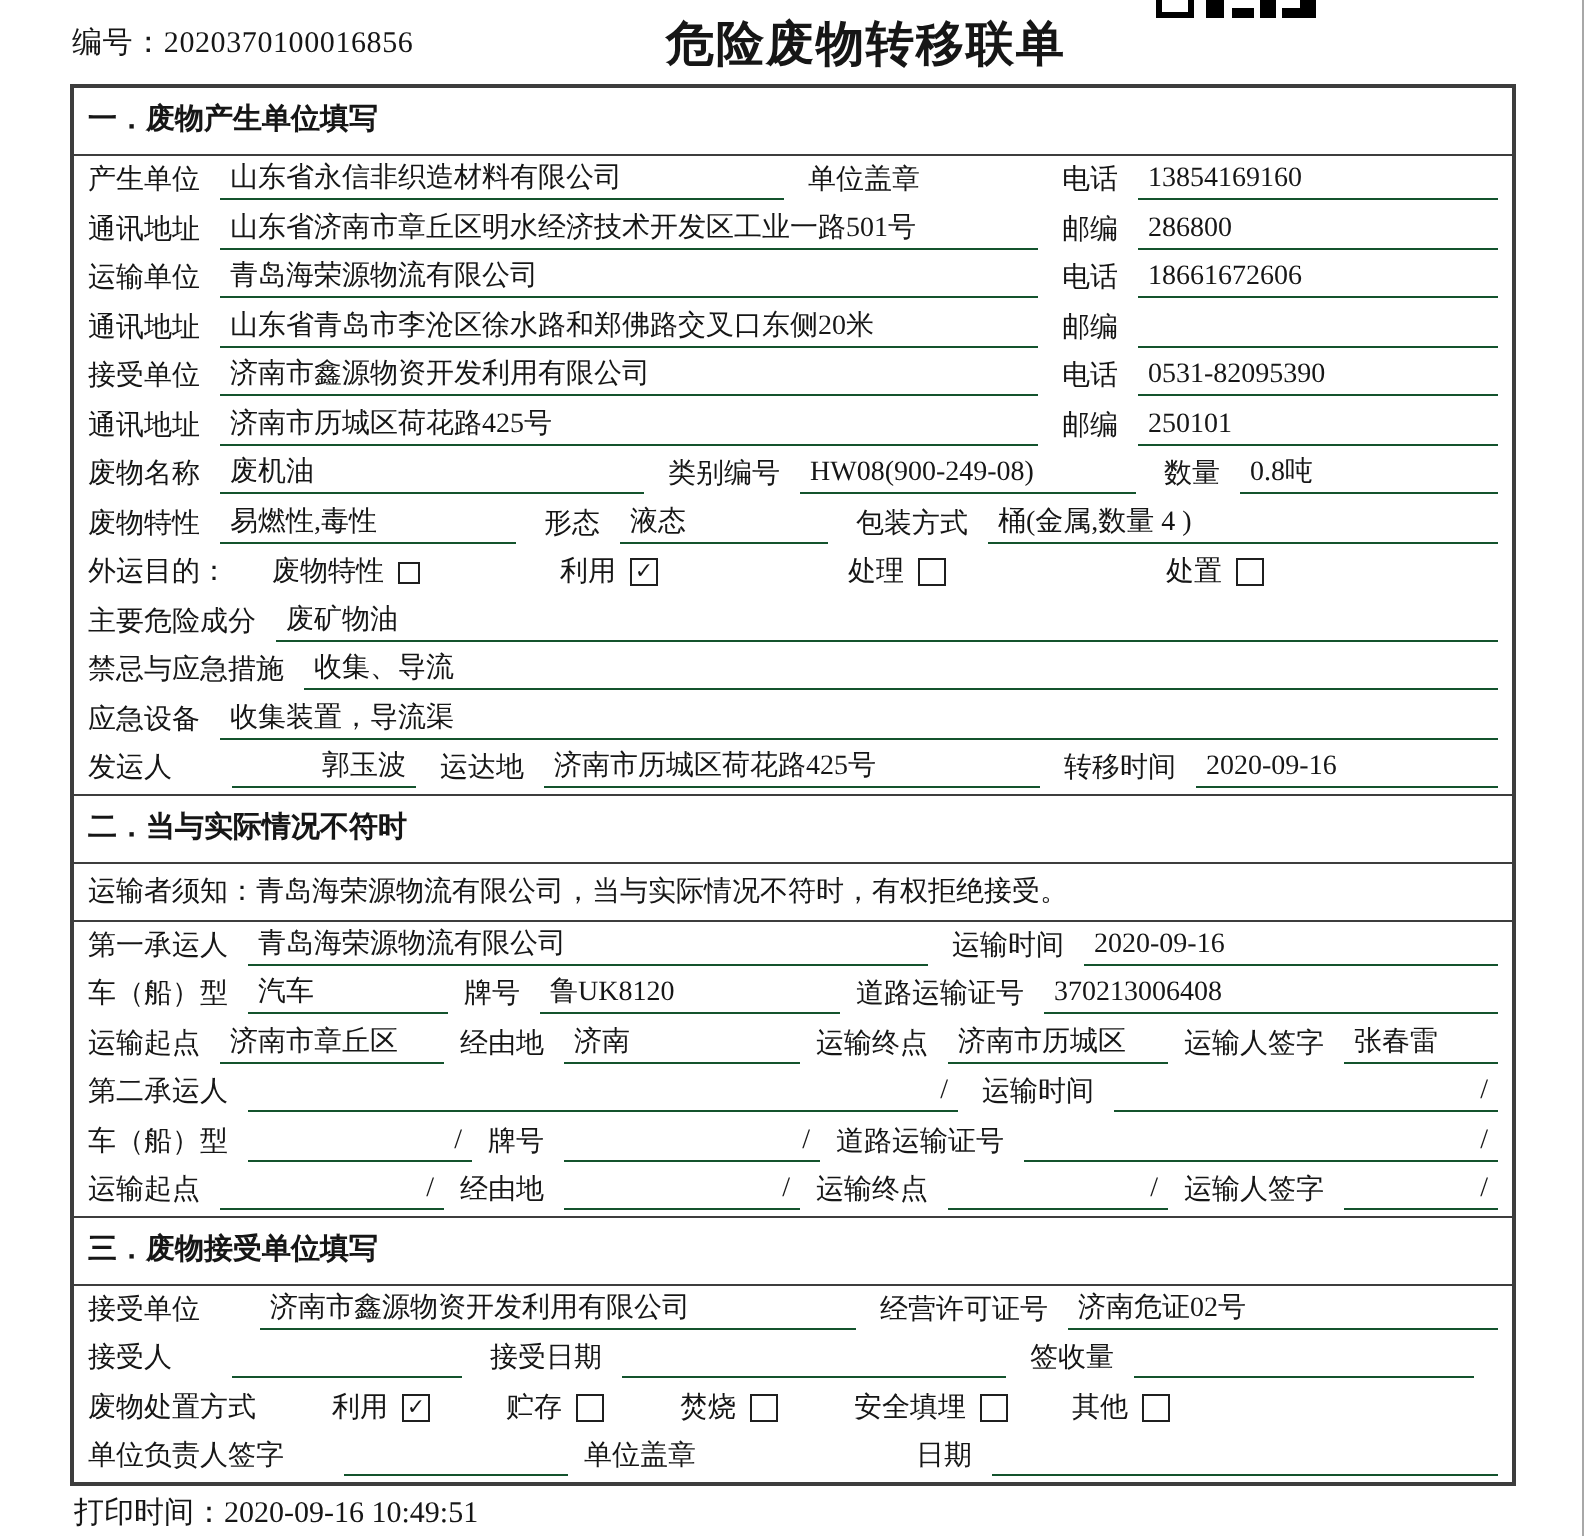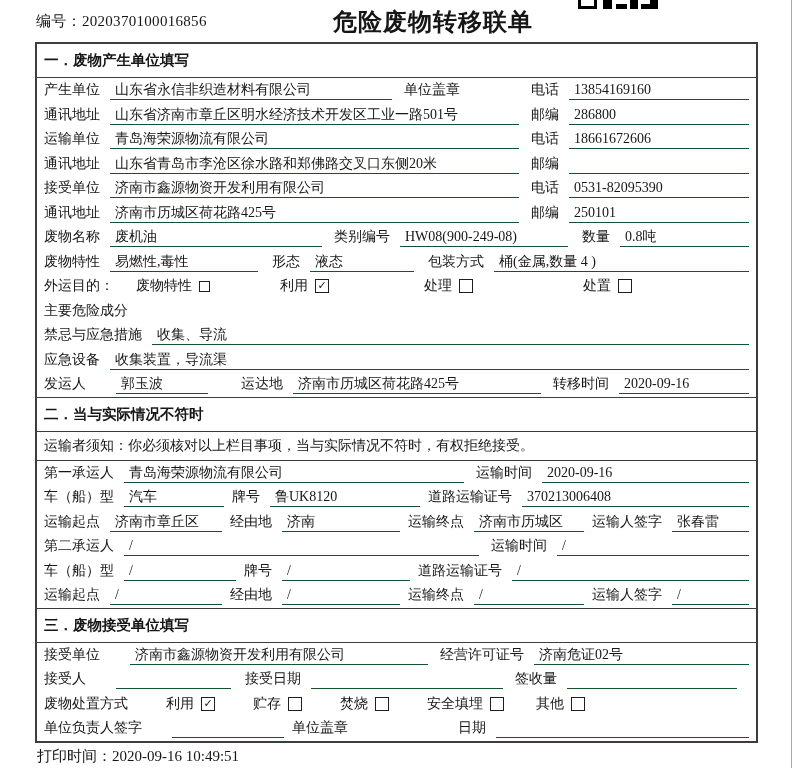--- a/index.html
+++ b/index.html
@@ -31,30 +31,30 @@
     border-bottom:1.5px solid #3d3d3d;white-space:nowrap;
   }
   .sec-h.mid{border-top:1.5px solid #3d3d3d;}
   .row{
     display:flex;align-items:center;height:24.5px;padding:0 7px;
     font-size:14px;white-space:nowrap;box-sizing:border-box;
   }
   .row.notice{height:29px;border-bottom:1px solid #3d3d3d;}
   .lbl{margin-right:10px;flex:0 0 auto;}
   .ml8{margin-left:8px;} .ml12{margin-left:12px;} .ml14{margin-left:14px;}
-  .ml25{margin-left:33px;} .ml28{margin-left:28px;} .ml32{margin-left:32px;justify-content:flex-end;}
+  .ml25{margin-left:12px;} .ml28{margin-left:28px;} .ml32{margin-left:32px;justify-content:flex-end;}
   .ml38{margin-left:38px;justify-content:space-between;} .ml70{margin-left:70px;} .ml95{margin-left:95px;}
   .ml100{margin-left:100px;} .ml110{margin-left:110px;}
   .mr12{margin-right:12px;} .mr30{margin-right:30px;}
   .u{
     border-bottom:1px solid #14532d;height:20px;line-height:20px;
     padding:0 5px;box-sizing:border-box;flex:0 0 auto;overflow:hidden;
   }
   .grow{flex:1 1 auto;}
-  .c{text-align:left;}
+  .c{text-align:right;}
   .opt{display:inline-flex;align-items:center;flex:0 0 auto;}
   .cb{
     display:inline-block;width:12px;height:12px;border:1px solid #1f1f1f;margin-left:7px;
     text-align:center;line-height:11px;font-size:11px;flex:0 0 auto;
     font-family:"DejaVu Sans",sans-serif;
   }
   .cb.sm{width:9px;height:9px;line-height:8px;font-size:8px;}
   .print{position:absolute;left:37px;top:747px;font-size:15px;}
   .edge{position:absolute;left:791px;top:0;width:1px;height:768px;background:#a8a8a8;}
 </style>
@@ -166,20 +166,21 @@
       <span class="cb"><span></span></span>
     </span>
     <span class="opt ml110">
       <span>处置</span>
       <span class="cb"><span></span></span>
     </span>
   </div>
 
   <div class="row">
     <span class="lbl">主要危险成分</span>
+    <span class="u grow">废矿物油</span>
   </div>
 
   <div class="row">
     <span class="lbl">禁忌与应急措施</span>
     <span class="u grow">收集、导流</span>
   </div>
 
   <div class="row">
     <span class="lbl">应急设备</span>
     <span class="u grow">收集装置，导流渠</span>
@@ -190,21 +191,21 @@
     <span class="u c" style="width:92px">郭玉波</span>
     <span class="lbl ml25">运达地</span>
     <span class="u" style="width:248px">济南市历城区荷花路425号</span>
     <span class="lbl ml12">转移时间</span>
     <span class="u grow">2020-09-16</span>
   </div>
 
   <div class="sec-h mid">二．当与实际情况不符时</div>
 
   <div class="row notice">
-    <span>运输者须知：你必须核对以上栏目事项，当与实际情况不符时，有权拒绝接受。</span>
+    <span>运输者须知：青岛海荣源物流有限公司，当与实际情况不符时，有权拒绝接受。</span>
   </div>
 
   <div class="row">
     <span class="lbl">第一承运人</span>
     <span class="u" style="width:340px">青岛海荣源物流有限公司</span>
     <span class="lbl ml12">运输时间</span>
     <span class="u grow">2020-09-16</span>
   </div>
 
   <div class="row">

